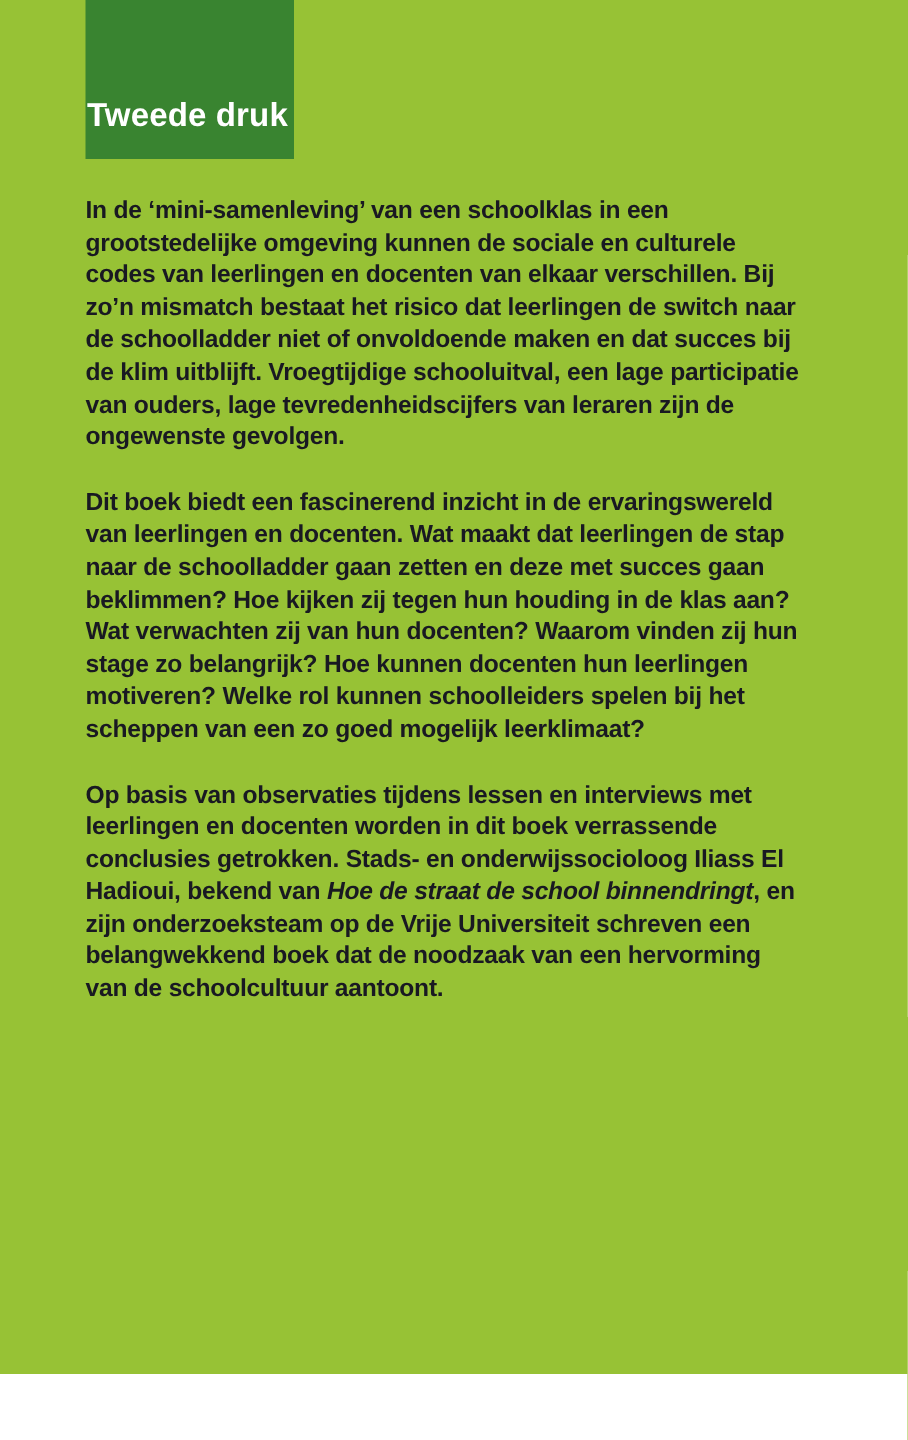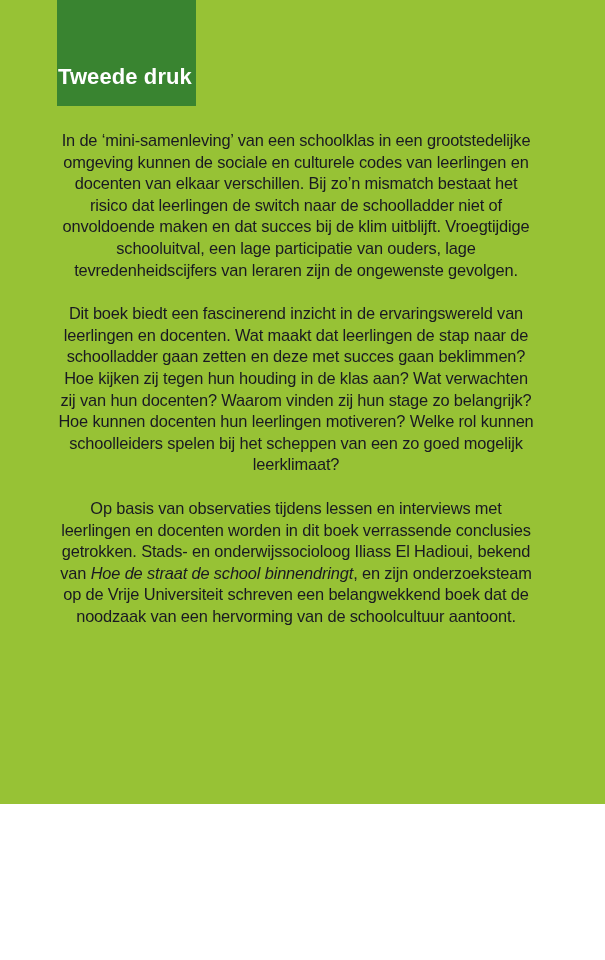--- a/index.html
+++ b/index.html
@@ -8,21 +8,21 @@
   }
   body {
     width: 605px;
     height: 960px;
     overflow: hidden;
     font-family: "Liberation Sans", sans-serif;
   }
   .cover {
     position: relative;
     width: 605px;
-    height: 804px;
+    height: 916px;
     background: #97c235;
     box-sizing: border-box;
   }
   .edition-badge {
     position: absolute;
     left: 57px;
     top: 0;
     width: 139px;
     height: 106px;
     background: #398430;
@@ -50,24 +50,24 @@
     position: absolute;
     left: 57px;
     top: 130px;
     width: 478px;
   }
   .blurb p {
     margin: 0 0 22px 0;
     color: #191922;
     font-family: "Liberation Sans", sans-serif;
     font-size: 16.4px;
-    font-weight: 400;
+    font-weight: 700;
     line-height: 21.6px;
     letter-spacing: -0.15px;
-    text-align: center;
+    text-align: left;
   }
   .blurb p:last-child {
     margin-bottom: 12px;
   }
   .blurb .book-title {
     font-style: italic;
   }
   .footer-url {
     position: absolute;
     left: 0;
@@ -88,15 +88,14 @@
 
   <div class="edition-badge"></div>
   <div class="edition-badge-label">Tweede druk</div>
 
   <div class="blurb">
     <p>In de ‘mini-samenleving’ van een schoolklas in een grootstedelijke omgeving kunnen de sociale en culturele codes van leerlingen en docenten van elkaar verschillen. Bij zo’n mismatch bestaat het risico dat leerlingen de switch naar de schoolladder niet of onvoldoende maken en dat succes bij de klim uitblijft. Vroegtijdige schooluitval, een lage participatie van ouders, lage tevredenheidscijfers van leraren zijn de ongewenste gevolgen.</p>
     <p>Dit boek biedt een fascinerend inzicht in de ervaringswereld van leerlingen en docenten. Wat maakt dat leerlingen de stap naar de schoolladder gaan zetten en deze met succes gaan beklimmen? Hoe kijken zij tegen hun houding in de klas aan? Wat verwachten zij van hun docenten? Waarom vinden zij hun stage zo belangrijk? Hoe kunnen docenten hun leerlingen motiveren? Welke rol kunnen schoolleiders spelen bij het scheppen van een zo goed mogelijk leerklimaat?</p>
     <p><span>Op basis van observaties tijdens lessen en interviews met leerlingen en docenten worden in dit boek verrassende conclusies getrokken. Stads- en onderwijssocioloog Iliass El Hadioui, bekend van </span><span class="book-title">Hoe de straat de school binnendringt</span><span>, en zijn onderzoeksteam op de Vrije Universiteit schreven een belangwekkend boek dat de noodzaak van een hervorming van de schoolcultuur aantoont.</span></p>
   </div>
 
-  <div class="footer-url">WWW.UITGEVERIJVANGENNEP.NL</div>
 
 </div>
 
 </body></html>

